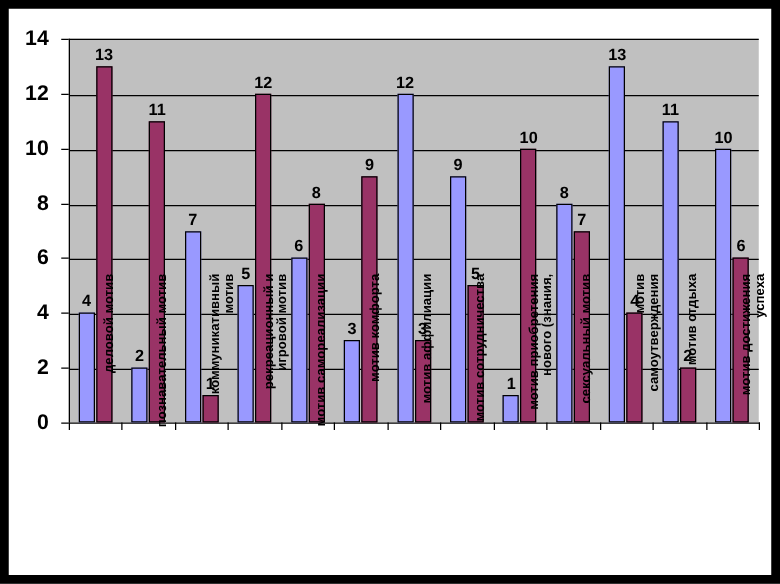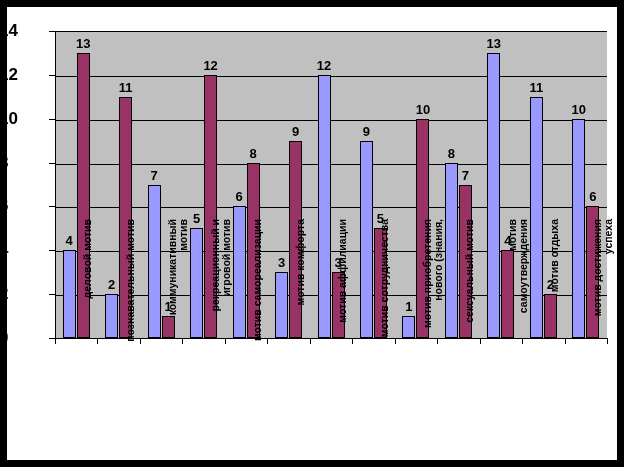--- a/index.html
+++ b/index.html
@@ -37,21 +37,21 @@
   
   .ytick{
     position:absolute;
     width:6px;height:1px;background:#000;
     left:42px;
   }
   .ylabel{
     position:absolute;
     right:578px;
     width:40px;
-    text-align:left;
+    text-align:right;
     font-size:17px;
     font-weight:bold;
     color:#000;
     line-height:1;
     transform:translateY(-9px);
   }
   
   .xtick{
     position:absolute;
     top:331px;width:1px;height:6px;background:#000;

